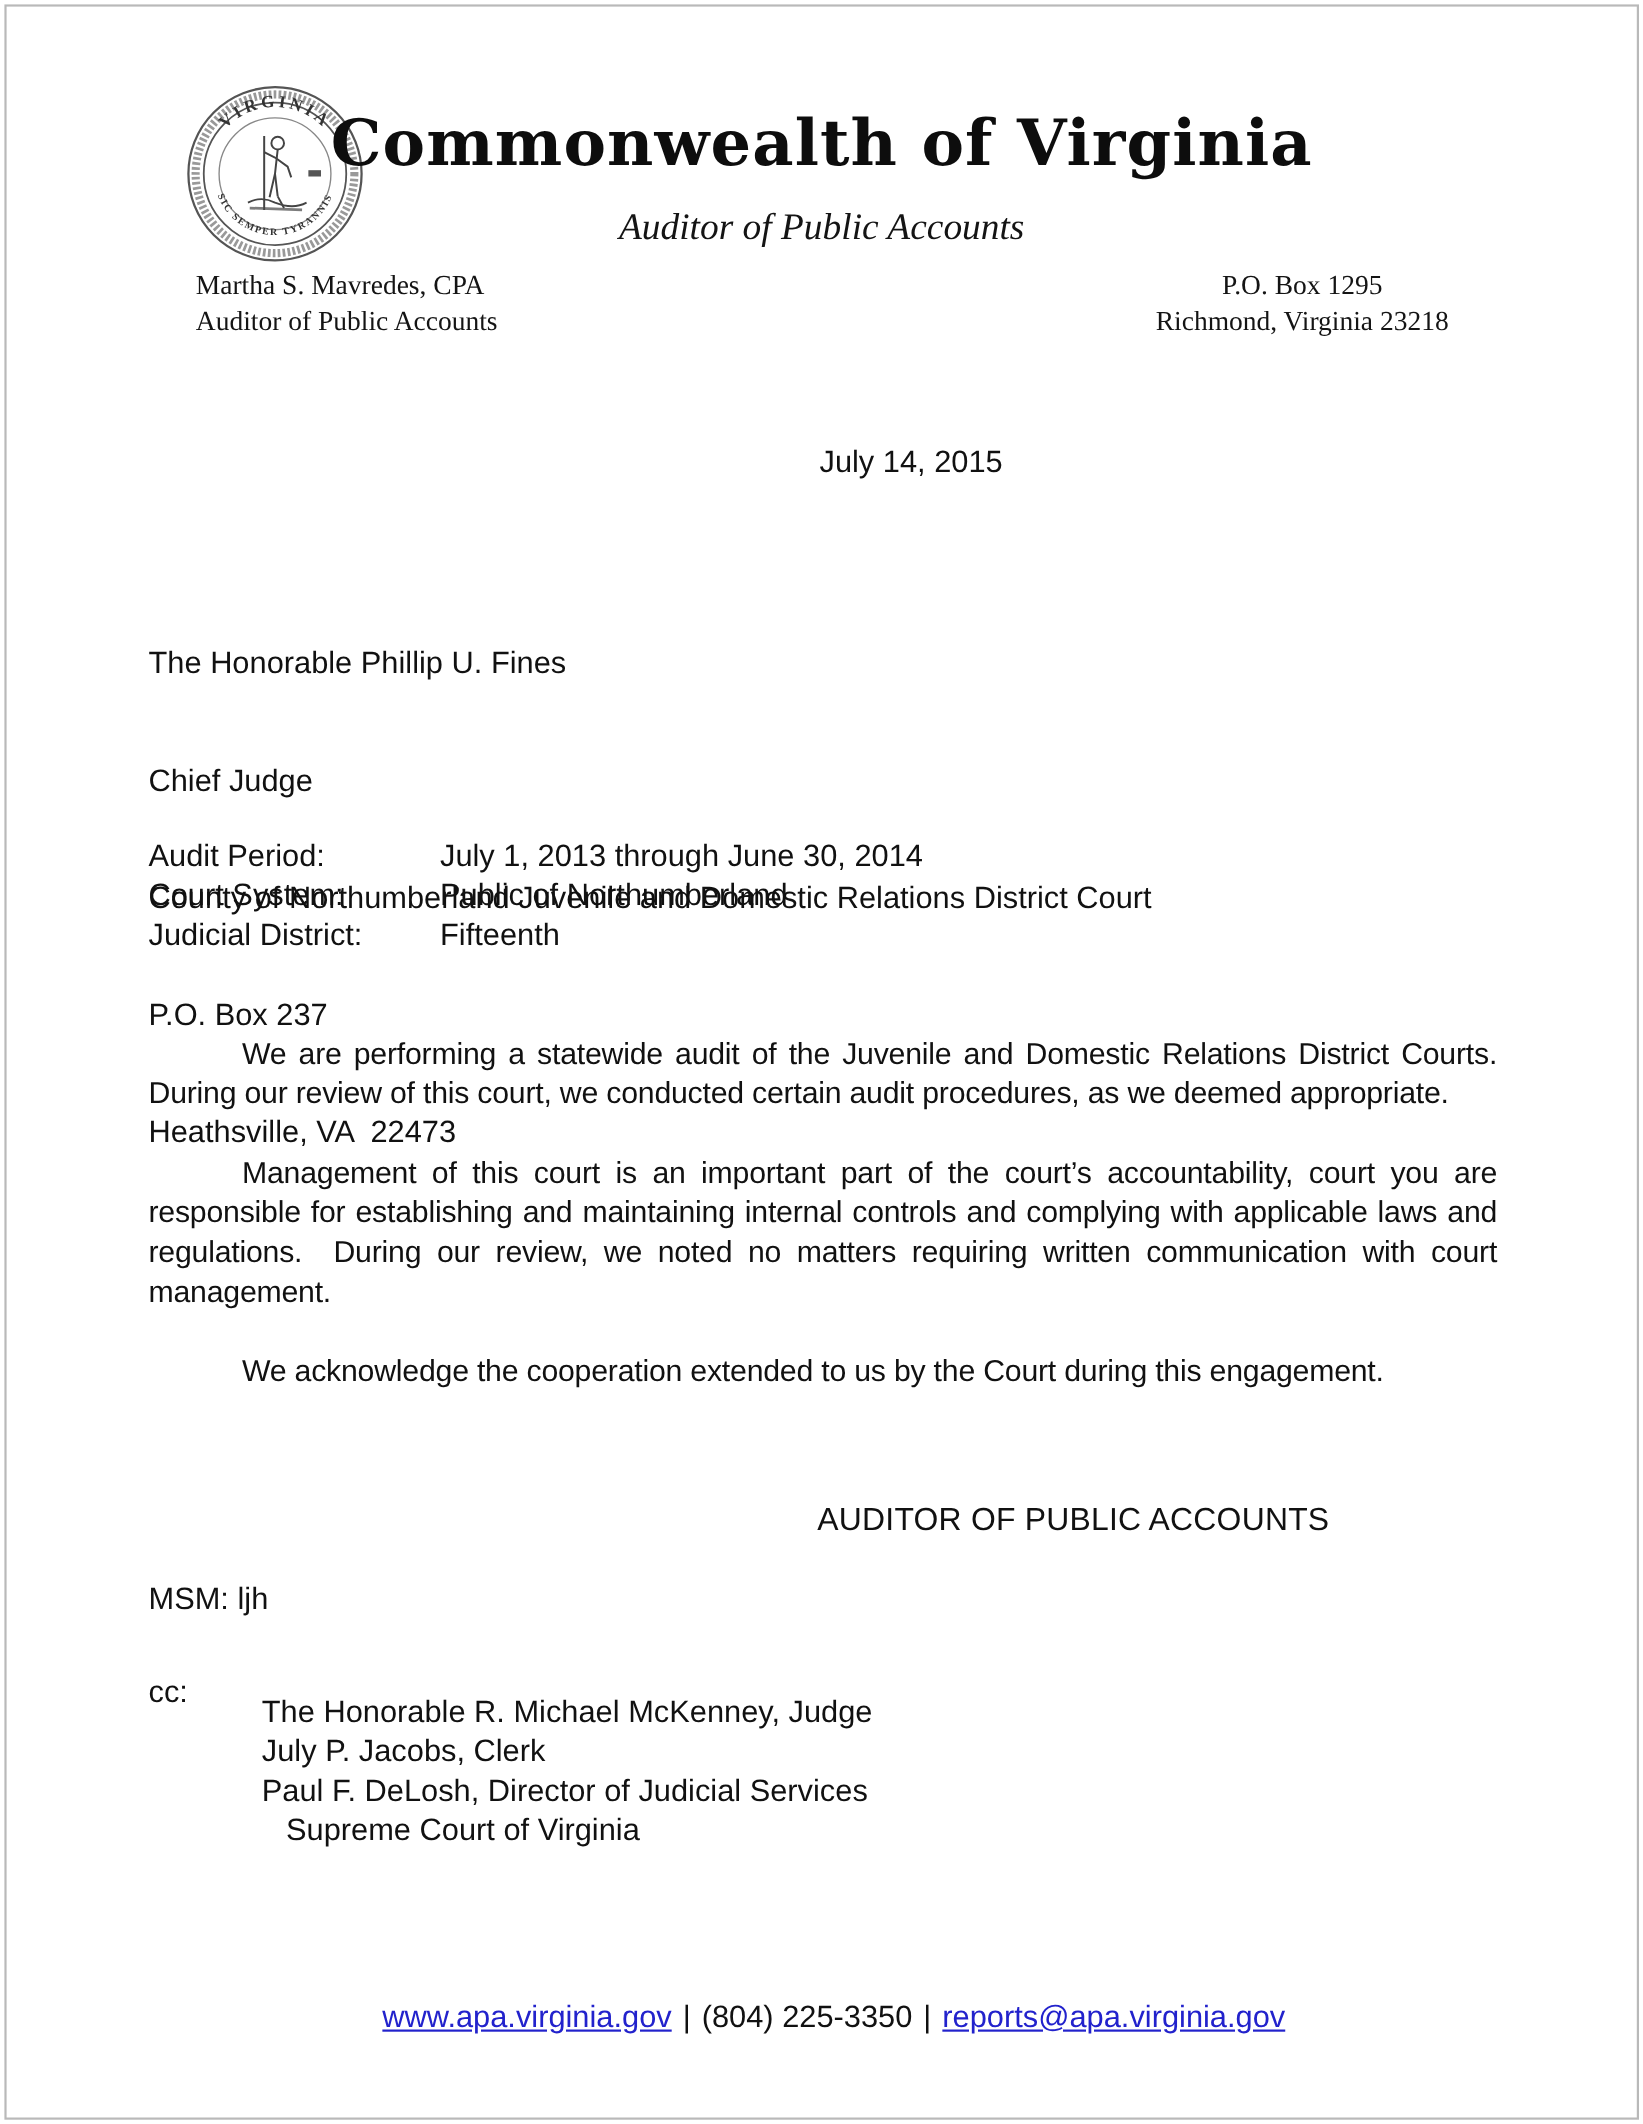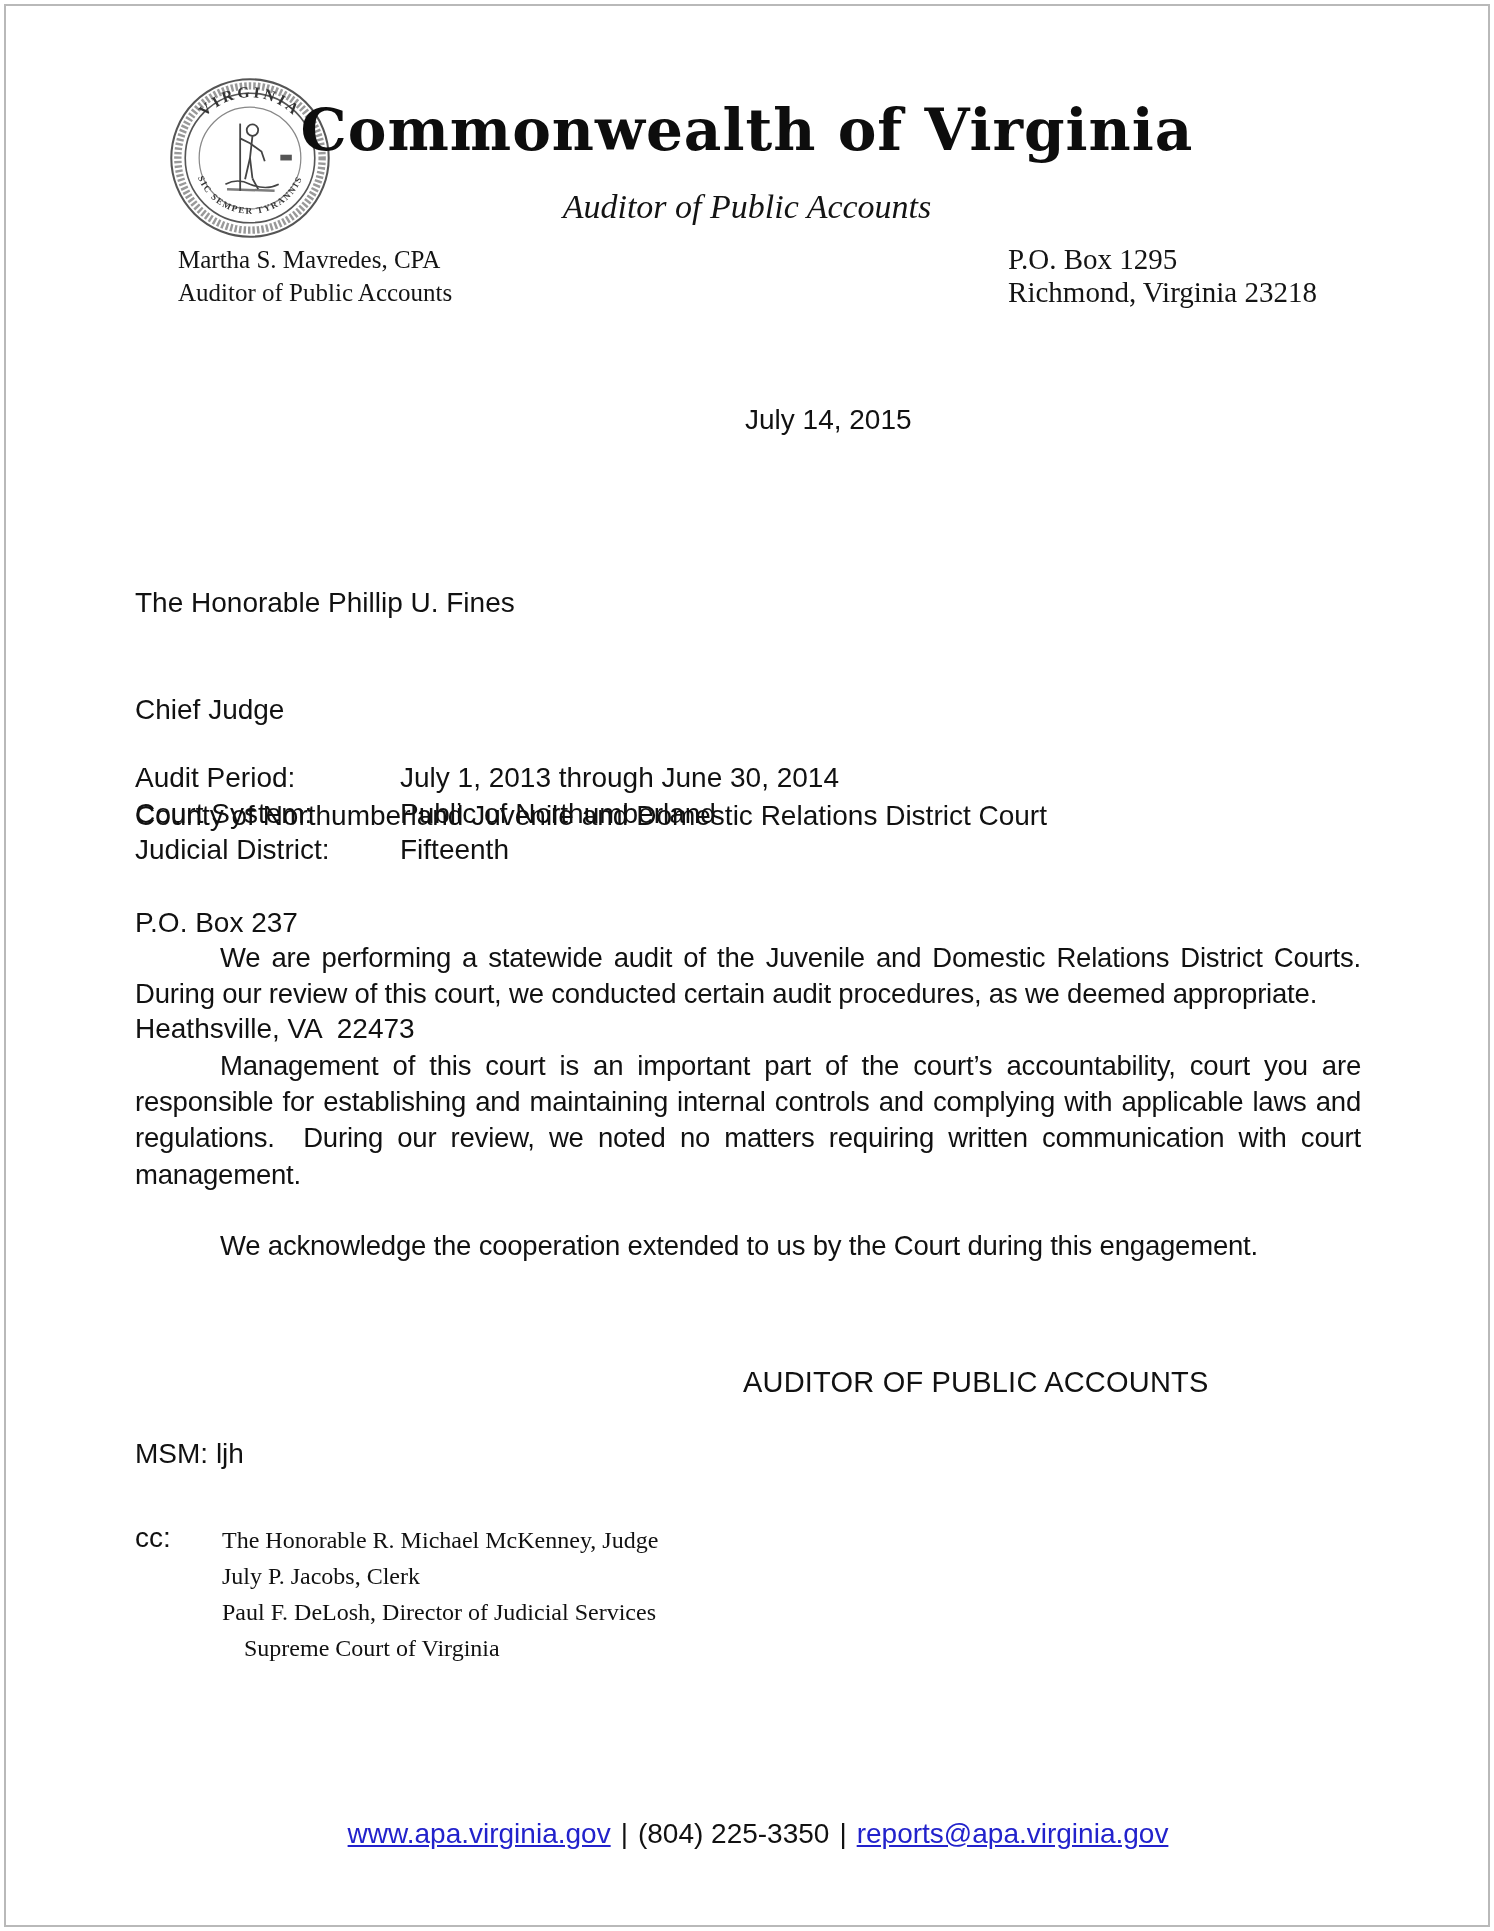--- a/index.html
+++ b/index.html
@@ -31,22 +31,22 @@
     font-family:"Liberation Serif", serif;
     font-style:italic; font-size:34px; color:#141414;
   }
   .hdr-left {
     position:absolute; left:178px; top:243px;
     font-family:"Liberation Serif", serif; font-size:25px; line-height:33px;
     color:#141414;
   }
   .hdr-right {
     position:absolute; right:177px; top:243px;
-    font-family:"Liberation Serif", serif; font-size:29px; line-height:33px;
-    text-align:left; color:#141414;
+    font-family:"Liberation Serif", serif; font-size:25px; line-height:33px;
+    text-align:center; color:#141414;
   }
   
   .date { position:absolute; left:745px; top:404px; font-size:28px; }
   .recipient {
     position:absolute; left:135px; top:514px;
     font-size:28px; line-height:35.5px; white-space:pre-wrap;
   }
   .audit { position:absolute; left:135px; top:760px; font-size:28px; line-height:36px; }
   .audit .row { display:flex; }
   .audit .lbl { width:265px; }
@@ -60,21 +60,21 @@
   .p2 { top:1048px; }
   .p3 { top:1228px; text-align:left; }
   .signature {
     position:absolute; left:743px; top:1366px;
     font-size:29px; letter-spacing:0.2px;
   }
   .reference { position:absolute; left:135px; top:1438px; font-size:28px; }
   .cc-label { position:absolute; left:135px; top:1522px; font-size:28px; }
   .cc-list {
     position:absolute; left:222px; top:1522px;
-    font-size:24px; line-height:36px; list-style:none; margin:0; padding:0;font-family:Liberation Serif, serif;
+    font-size:28px; line-height:36px; list-style:none; margin:16px; padding:0;
   }
   .cc-list li.indent { padding-left:22px; }
   
   .footer {
     position:absolute; left:0; top:1818px; width:100%;
     text-align:center; font-size:28px; color:#111;margin-left:11px;
   }
   .footer a { text-decoration:underline; cursor:pointer; }
   .footer .sep { padding:0 10px; }
 </style>

